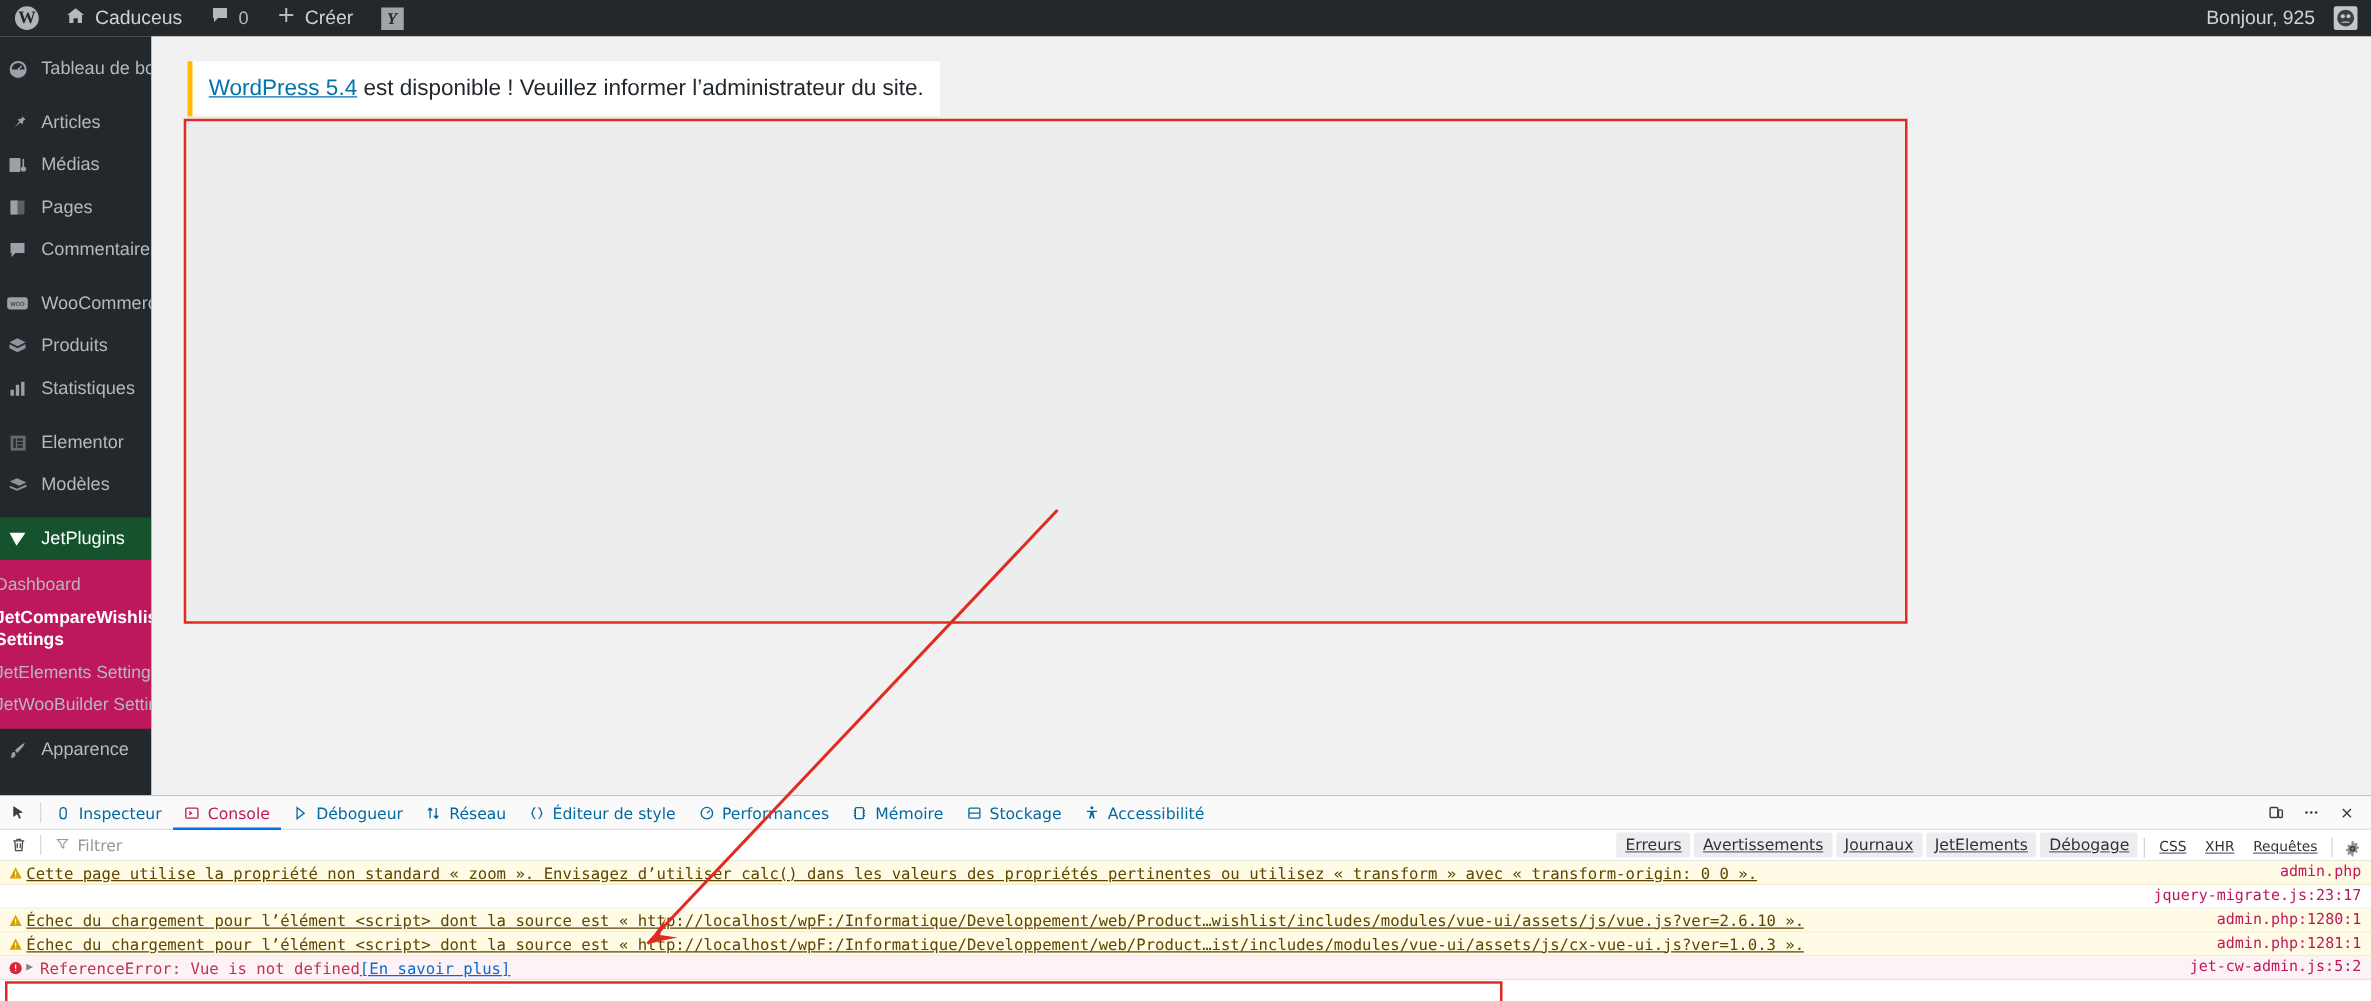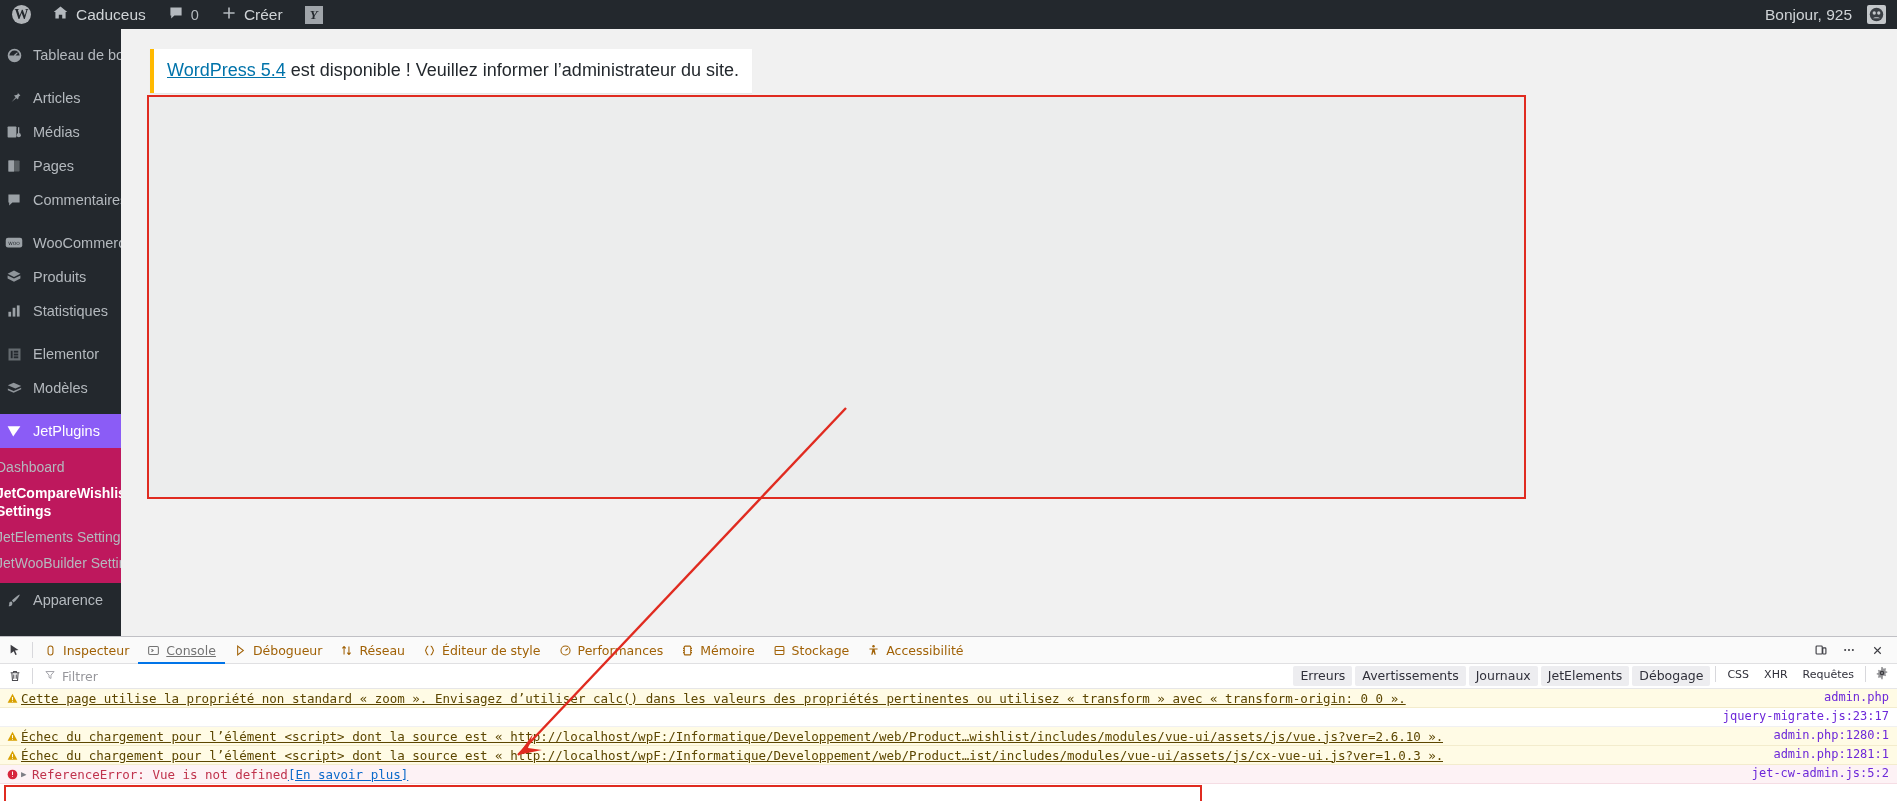--- a/index.html
+++ b/index.html
@@ -64,21 +64,21 @@
     color: #b4b9be; font-size: 14.5px;
     white-space: nowrap;
   }
   .menu-row.sep-top { margin-top: 9px; }
   .menu-row .mi {
     width: 22px; min-width: 22px; margin-right: 8px;
     display: flex; align-items: center; justify-content: center;
     color: #9ba1a6;
   }
   .menu-row.current {
-    background: #8b5cf6; color: #fff;
+    background: #14532d; color: #fff;
   }
   .menu-row.current .mi { color: #fff; }
   .submenu-wrap { background: #be185d; padding: 6px 0 7px 0; }
   .submenu-item {
     color: #b4b9be; font-size: 14px;
     padding: 4px 0 4px 0; margin-left: -4px;
     line-height: 18px; white-space: nowrap;
   }
   .submenu-item.bold { color: #fff; font-weight: bold; white-space: normal; width: 128px;}
   .mi svg { display:block; }
@@ -125,38 +125,38 @@
     background: #fafafa; border-bottom: 1px solid #e0e0e2;
     font-size: 12.5px; color: #38383d;
   }
   .dt-pick {
     width: 30px; display: flex; align-items: center; justify-content: center;
     color: #3c3c42;
   }
   .dt-div { width: 1px; height: 16px; background: #d8d8dc; margin: 0 2px; }
   .dt-tab {
     display: flex; align-items: center; gap: 6px;
-    height: 27px; padding: 0 9px; color: #a16207; white-space: nowrap;
-  }
-  .dt-tab.active { color: #737373; box-shadow: inset 0 -2px 0 #0074e8; text-decoration: underline; }
+    height: 27px; padding: 0 9px; color: #0369a1; white-space: nowrap;
+  }
+  .dt-tab.active { color: #be185d; box-shadow: inset 0 -2px 0 #0074e8; }
   .dt-tab .tico { display: flex; align-items: center; }
   .dt-right { margin-left: auto; display: flex; align-items: center; gap: 2px; padding-right: 7px; }
   .dt-ricon { width: 26px; height: 24px; display: flex; align-items: center; justify-content: center; color: #3c3c42; }
 
   #dt-filterbar {
     height: 25px; display: flex; align-items: center;
     background: #fff; border-bottom: 1px solid #e6e6e8;
     font-size: 12.5px; color: #6a6a6e;
   }
   .fb-trash { width: 30px; display: flex; align-items: center; justify-content: center; color: #4a4a4f;}
   .fb-input {
     display: flex; align-items: flex-start; gap: 6px;
     padding-left: 9px; color: #96969b; flex: 0 0 auto;
   }
-  .fb-right { margin-left: auto; display: flex; align-items: flex-start; gap: 3px; padding-right: 4px; }
+  .fb-right { margin-left: auto; display: flex; align-items: flex-end; gap: 3px; padding-right: 4px; text-decoration: underline; }
   .fb-chip {
     background: #ededf0; border-radius: 2px;
     padding: 2px 7px 3px 7px; color: #30303a; font-size: 12.5px;
   }
   .fb-plain { padding: 2px 6px; color: #30303a; font-size: 11px; }
   .fb-gear { width: 22px; display: flex; align-items: center; justify-content: center; color: #3c3c42; }
 
   .log-row {
     position: relative;
     display: flex; align-items: center;
@@ -167,21 +167,21 @@
     white-space: nowrap; overflow: hidden;
   }
   .log-row.warn  { background: #fffbe5; color: #5c4600; border-bottom-color: #f3eccd; text-decoration: underline; }
   .log-row.log   { background: #fff;    color: #30303a; }
   .log-row.err   { background: #fdf2f5; color: #c0334d; border-bottom-color: #f5dde4; }
   .lr-icon { width: 17px; min-width: 17px; display: flex; align-items: center; justify-content: center; }
   .lr-arrow { width: 11px; min-width: 11px; color: #7d7d85; font-size: 9px; }
   .lr-text { overflow: hidden; text-overflow: clip; }
   .lr-src {
     position: absolute; right: 8px; top: 1px;
-    color: #6d28d9; font-size: 12px;
+    color: #be185d; font-size: 12px;
     font-family: "DejaVu Sans Mono", monospace;
   }
   .lr-more { color: #0b69ca; text-decoration: underline; }
   .err-box {
     position: absolute; left: 4px; top: 96px;
     width: 1198px; height: 62px;
     border: 2px solid #e02b20; pointer-events: none; z-index: 55;
   }
 </style>
 </head>

